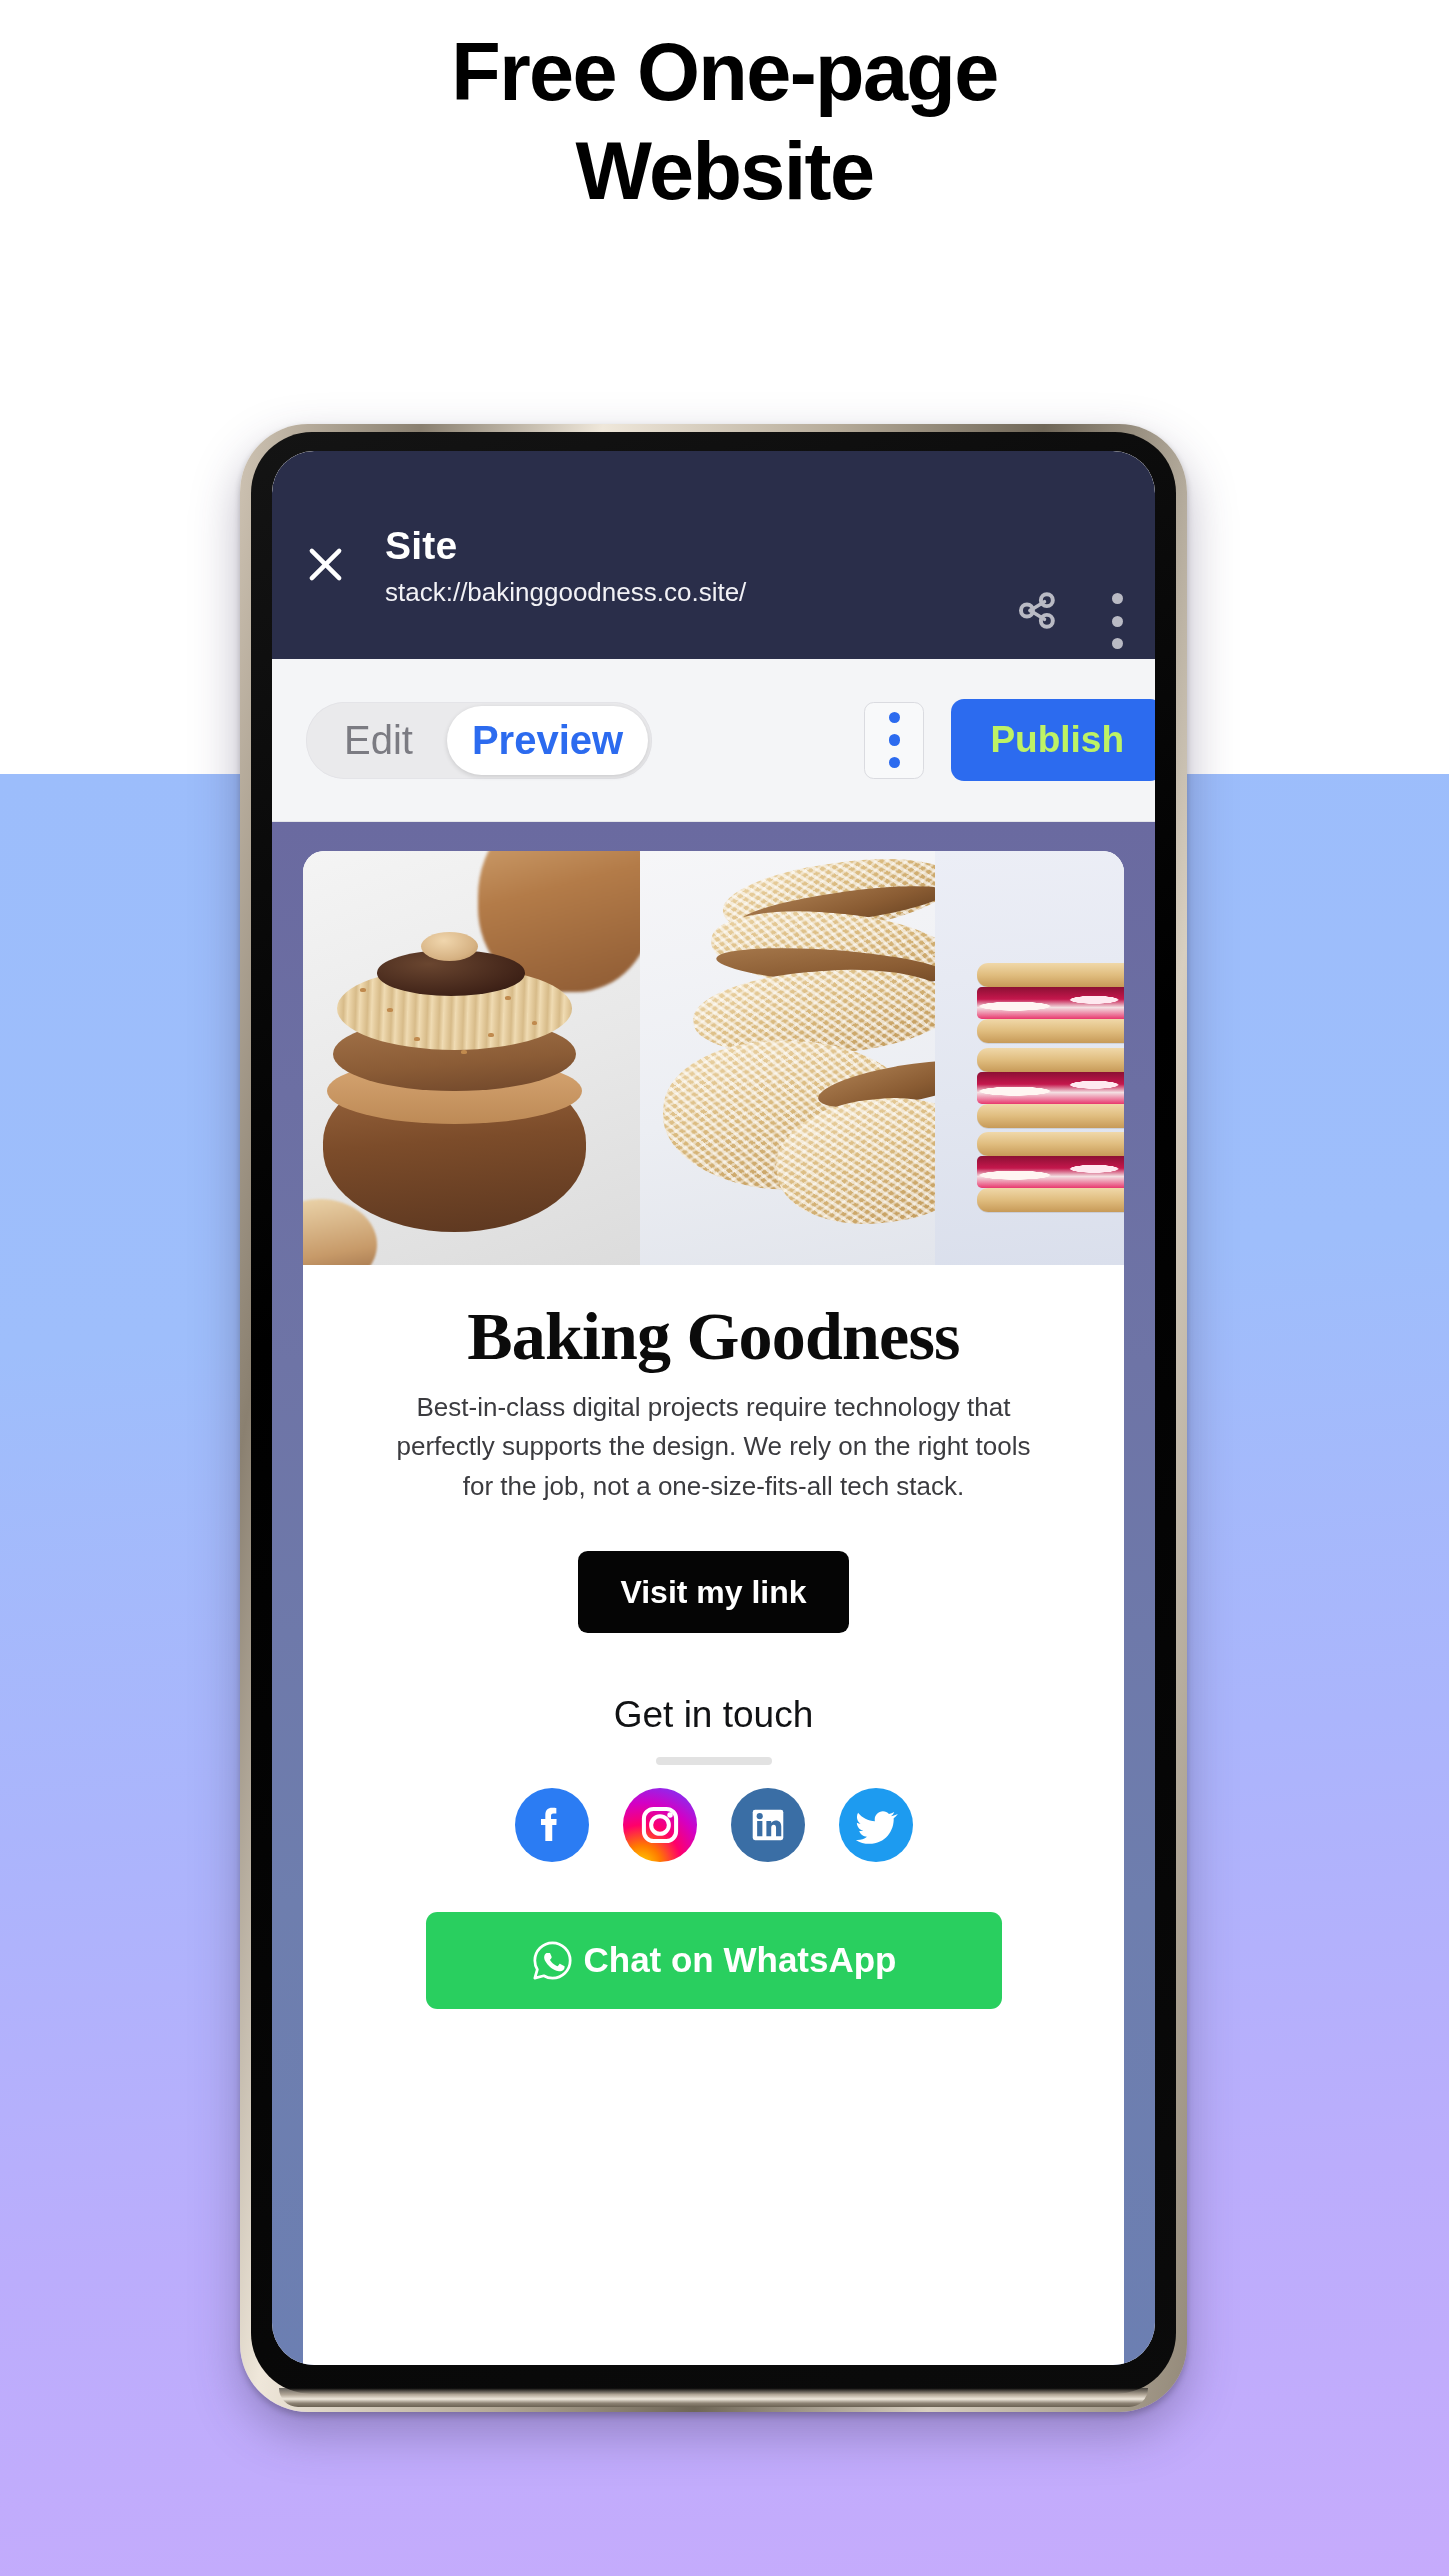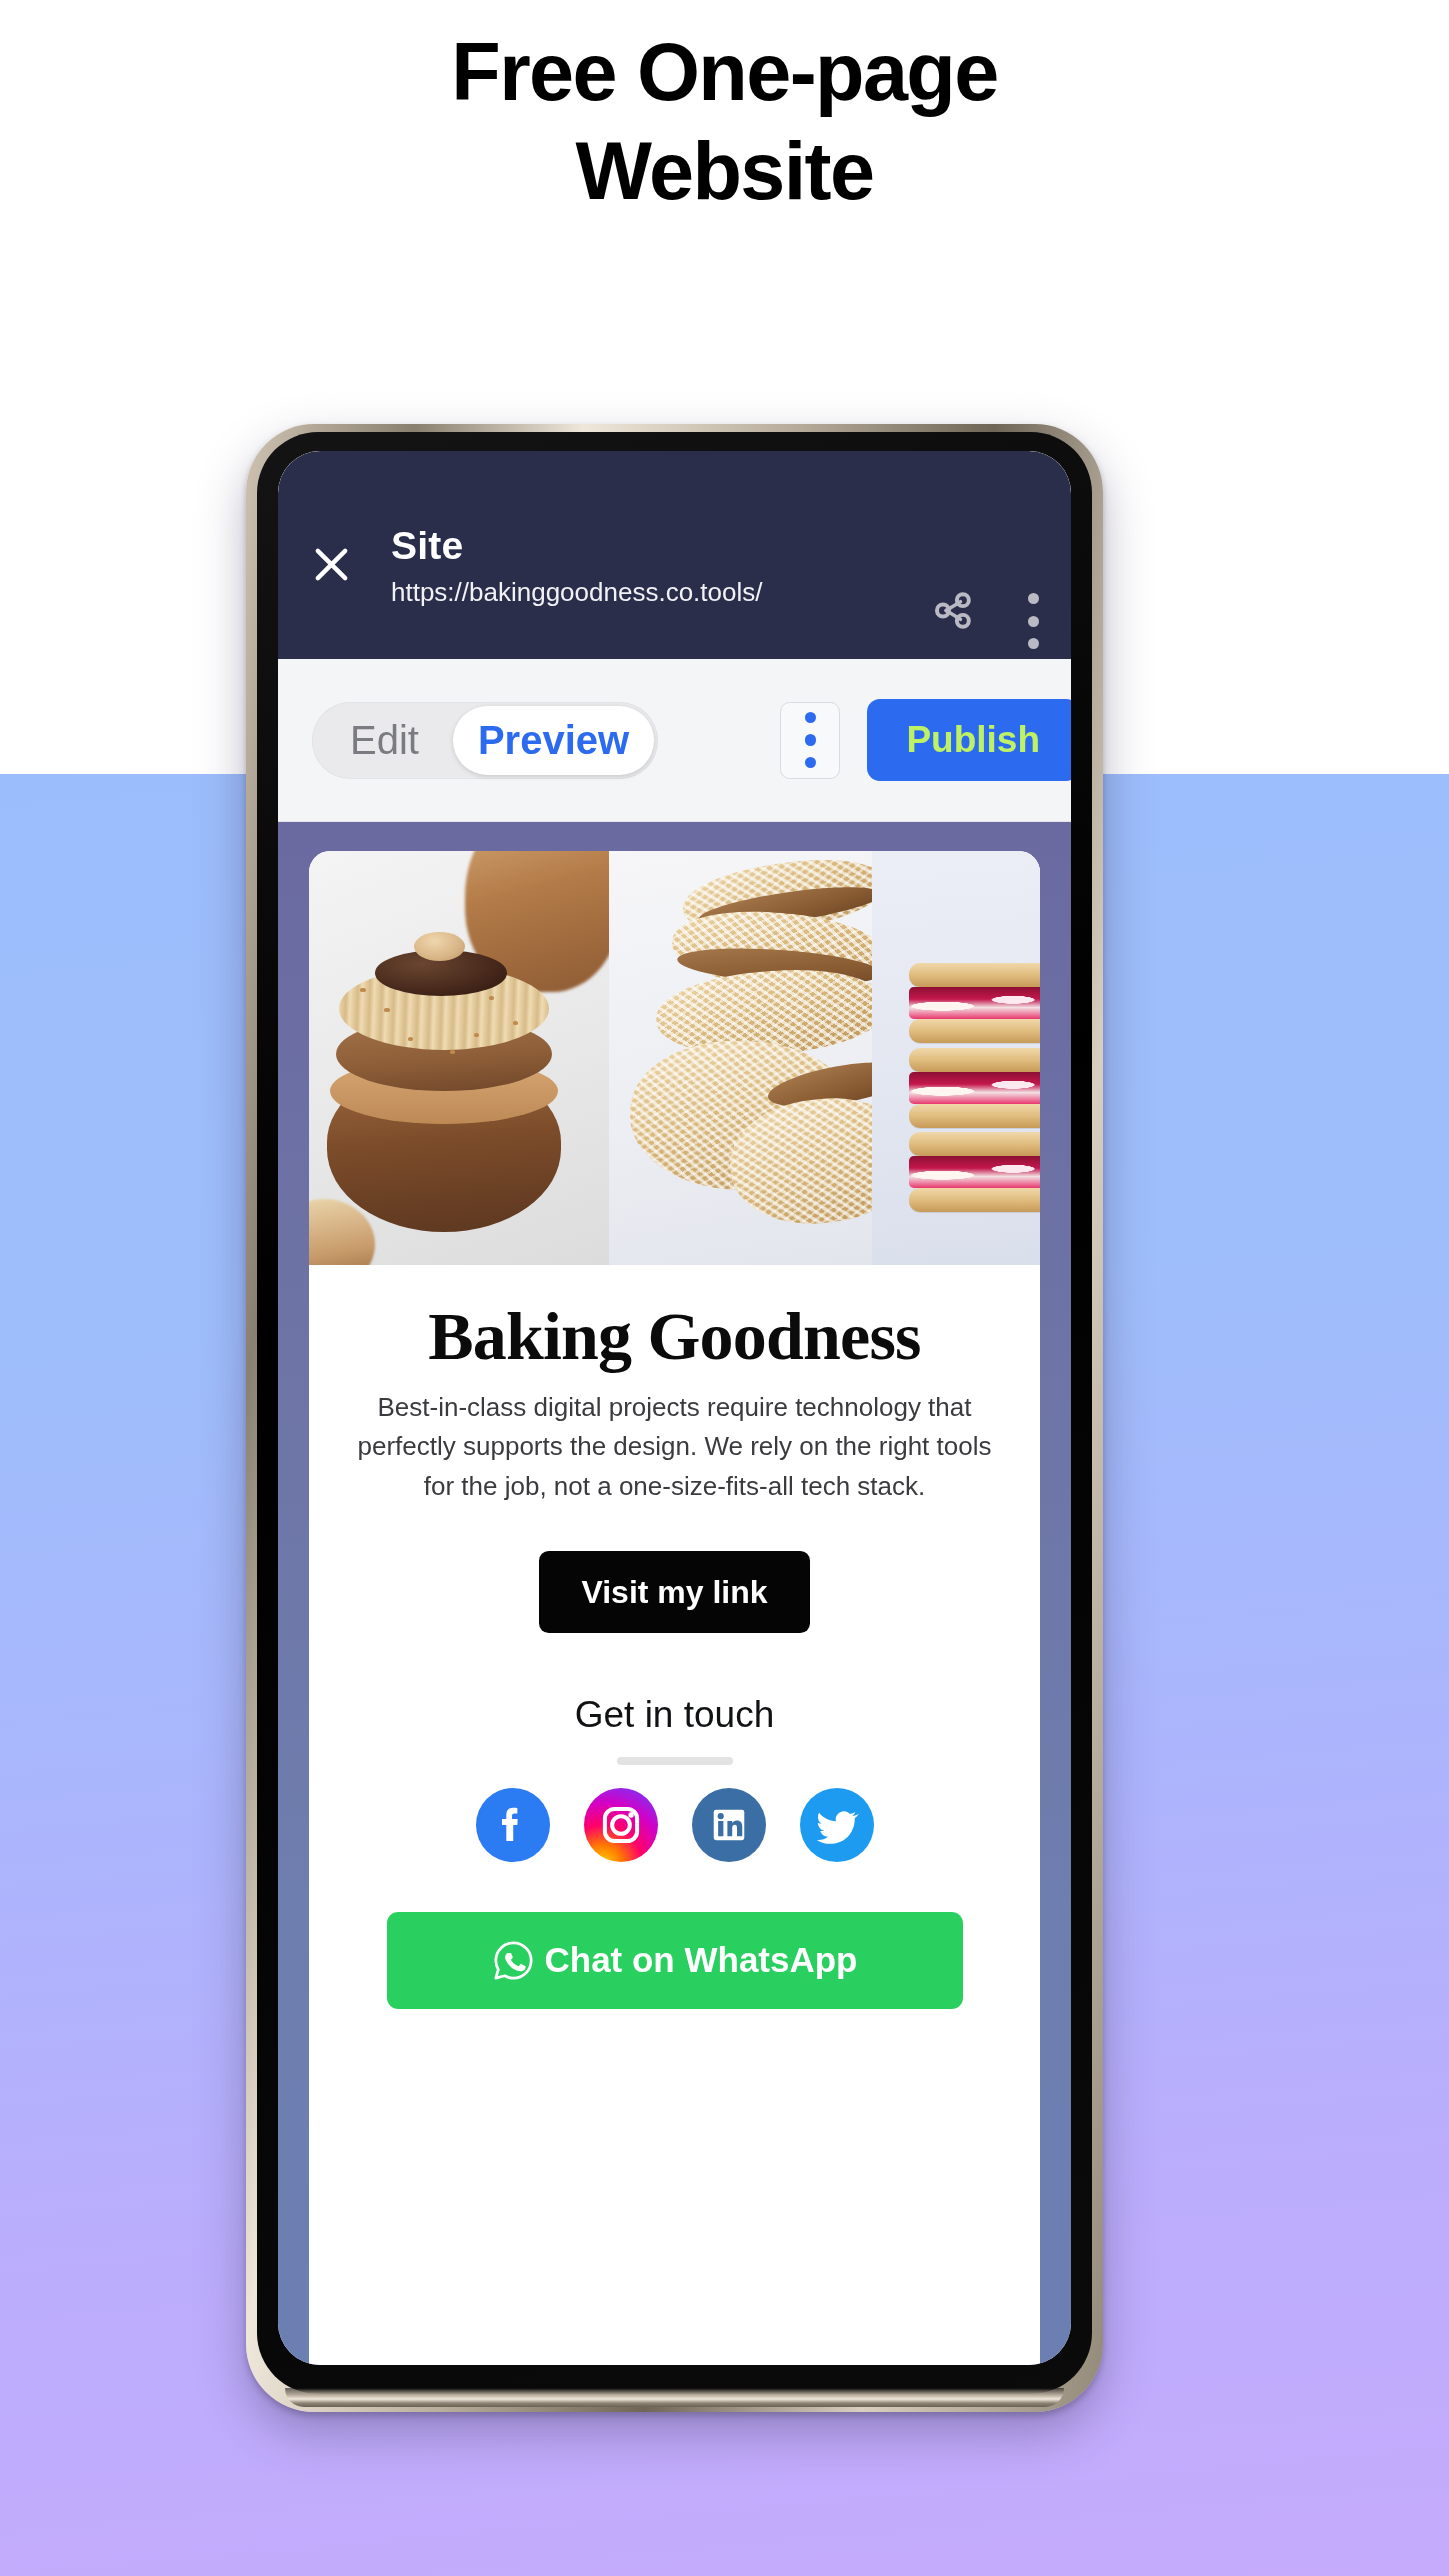--- a/index.html
+++ b/index.html
@@ -32,22 +32,22 @@
     letter-spacing:-1.6px;
     color:#000000;
     z-index:5;
   }
   #headline .ln { display:block; }
   #headline .ln2 { margin-top:17.7px; }
 
   
   #phone {
     position:absolute;
-    left:246px; top:424px;
-    width:857px; height:1988px;
+    left:240px; top:424px;
+    width:947px; height:1988px;
     z-index:10;
   }
   
   #phone-frame {
     position:absolute; inset:0;
     border-radius:68px;
     background:linear-gradient(100deg,#cfc4b4 0%,#8a8070 14%,#efe7da 28%,#b6ab99 46%,#6f6657 62%,#d8cfc0 80%,#938979 100%);
     box-shadow:0 21px 48px rgba(60,50,90,.35), 0 3.2px 6.4px rgba(0,0,0,.22);
   }
   
@@ -359,21 +359,21 @@
   <div id="screen">
 
     <div id="app-header">
       <div id="close-icon">
         <svg width="37" height="37" viewBox="0 0 46 46">
           <path d="M6 6 L40 40 M40 6 L6 40" stroke="#ffffff" stroke-width="5.5" stroke-linecap="round" fill="none"></path>
         </svg>
       </div>
       <div id="header-texts">
         <div id="app-title">Site</div>
-        <div id="app-url">https://bakinggoodness.co.tools/</div>
+        <div id="app-url">stack://bakinggoodness.co.site/</div>
       </div>
       <div id="share-icon">
         <svg width="43" height="43" viewBox="0 0 54 54">
           <line x1="19" y1="27" x2="37" y2="16" stroke="#b9bac4" stroke-width="4.5" stroke-linecap="round"></line>
           <line x1="19" y1="27" x2="37" y2="38" stroke="#b9bac4" stroke-width="4.5" stroke-linecap="round"></line>
           <circle cx="15" cy="27" r="7.5" fill="none" stroke="#b9bac4" stroke-width="5"></circle>
           <circle cx="40" cy="14" r="7.5" fill="none" stroke="#b9bac4" stroke-width="5"></circle>
           <circle cx="40" cy="40" r="7.5" fill="none" stroke="#b9bac4" stroke-width="5"></circle>
         </svg>
       </div>

